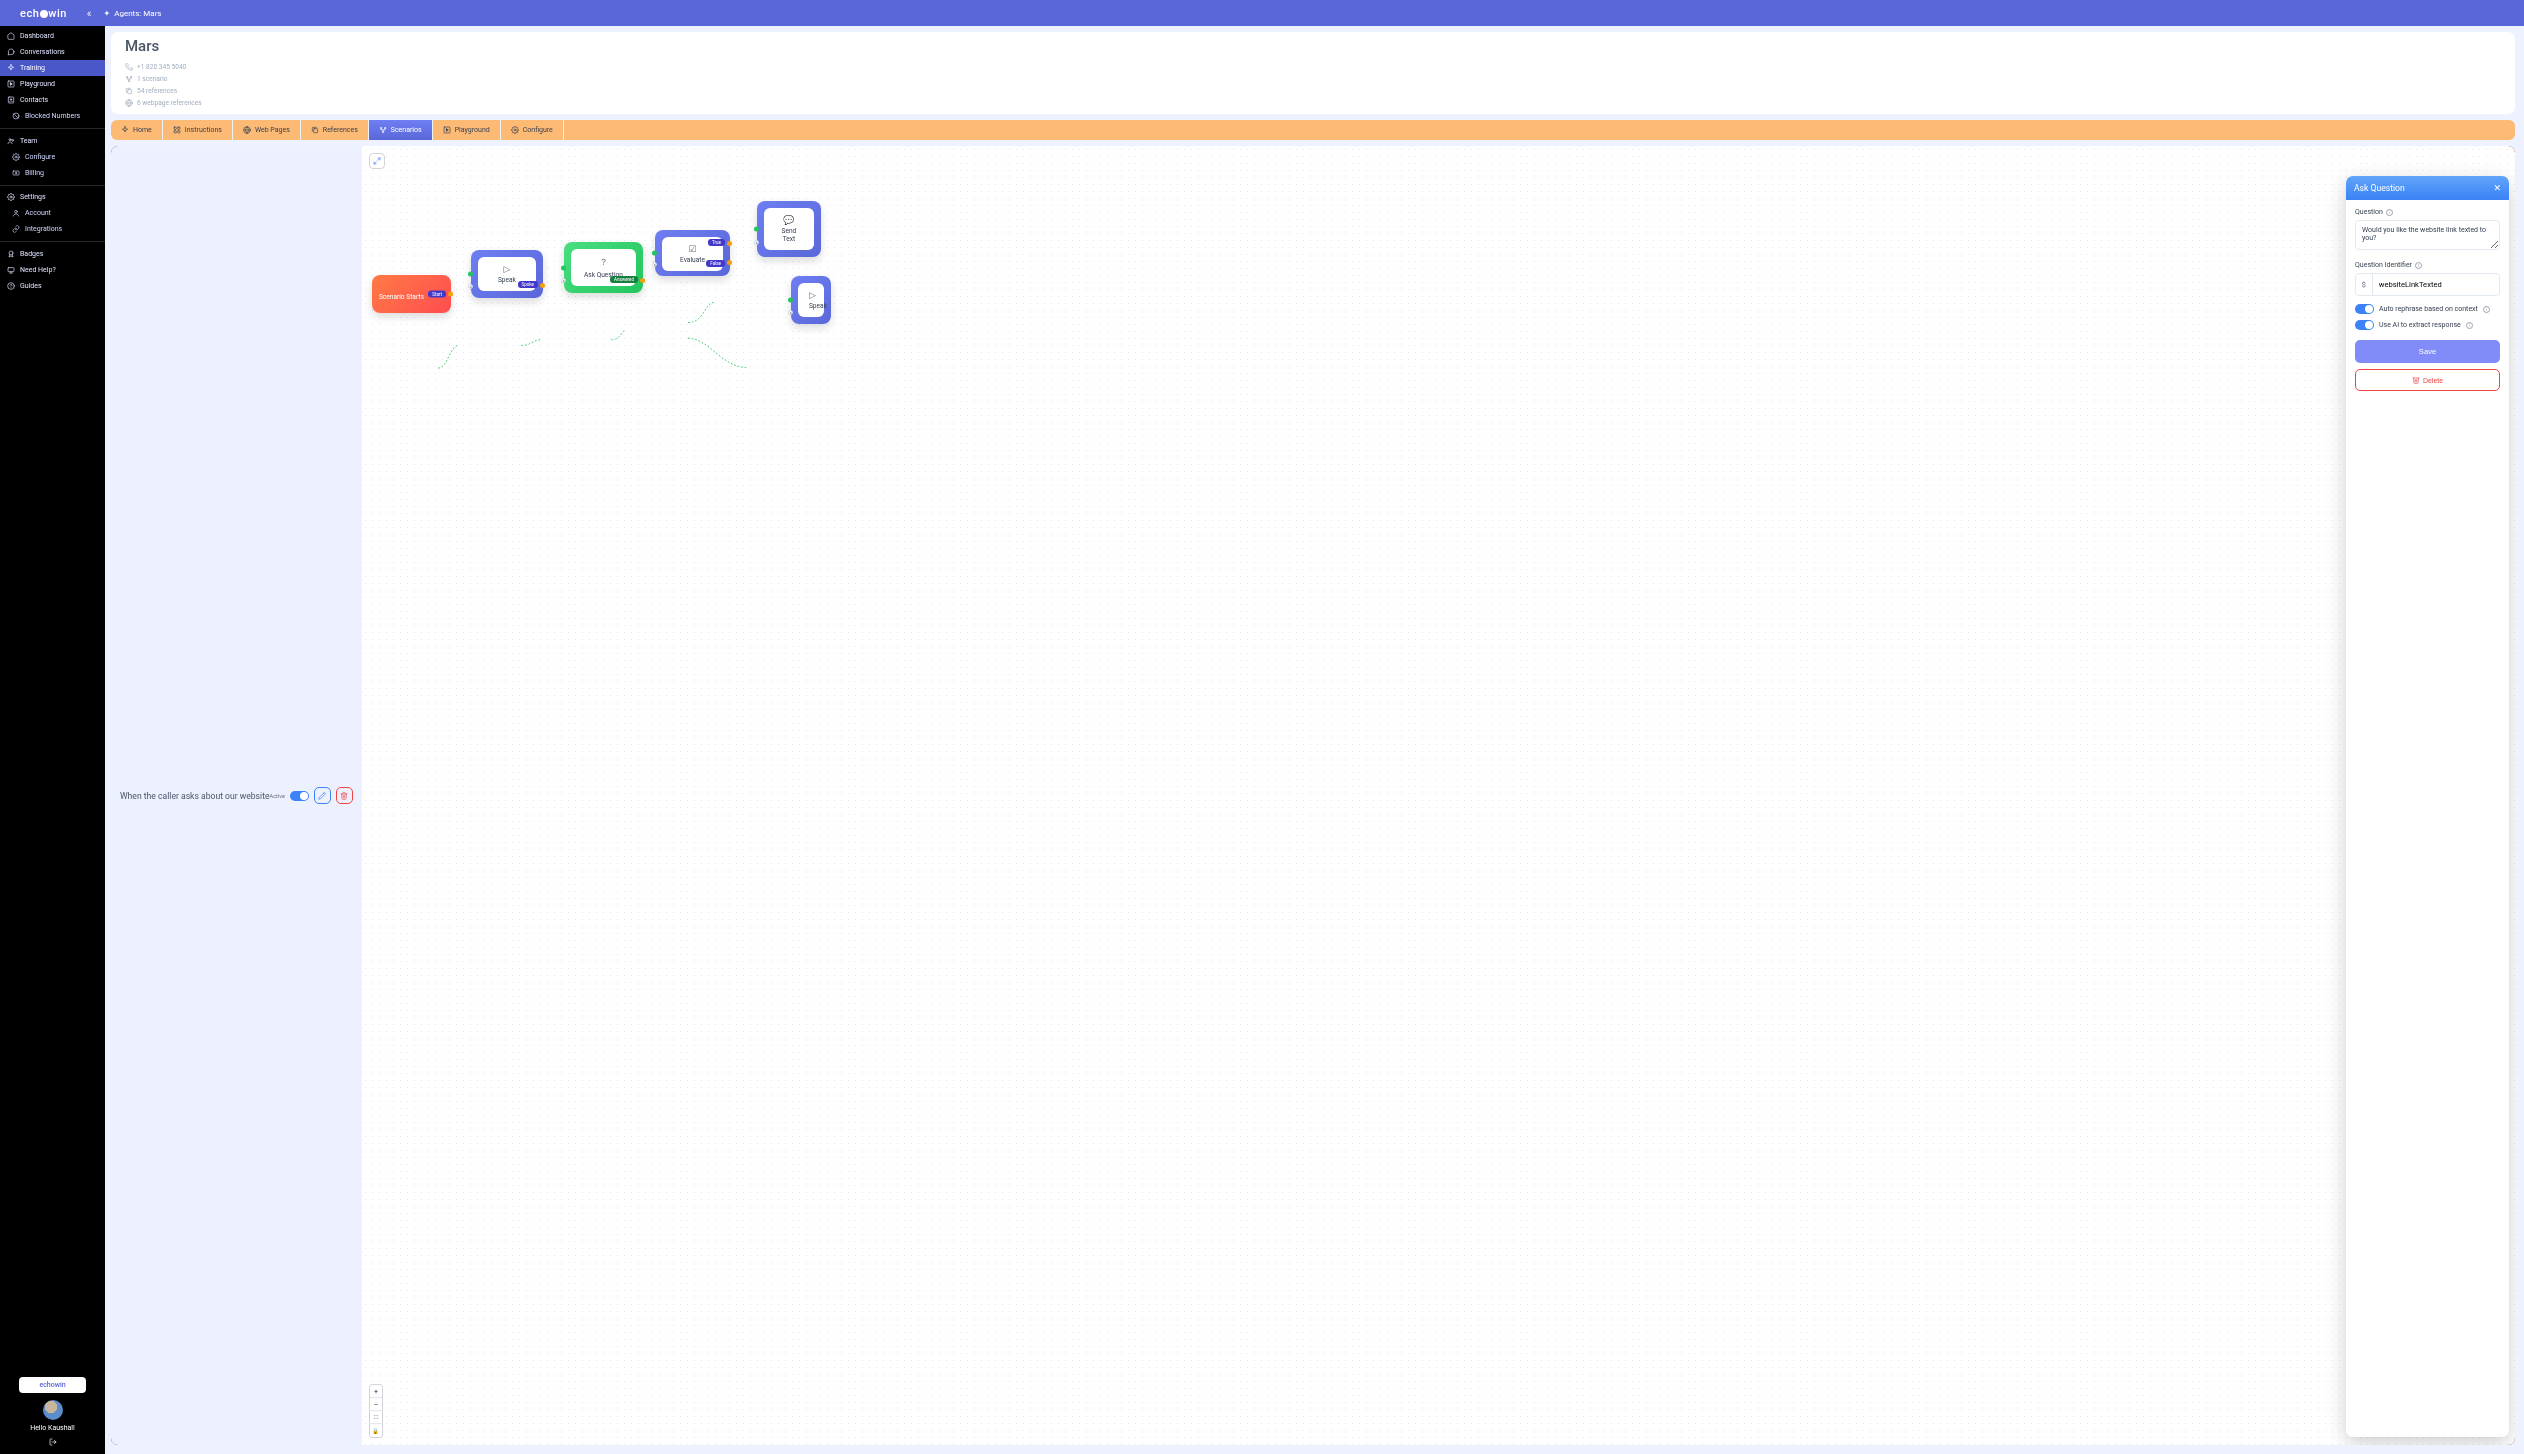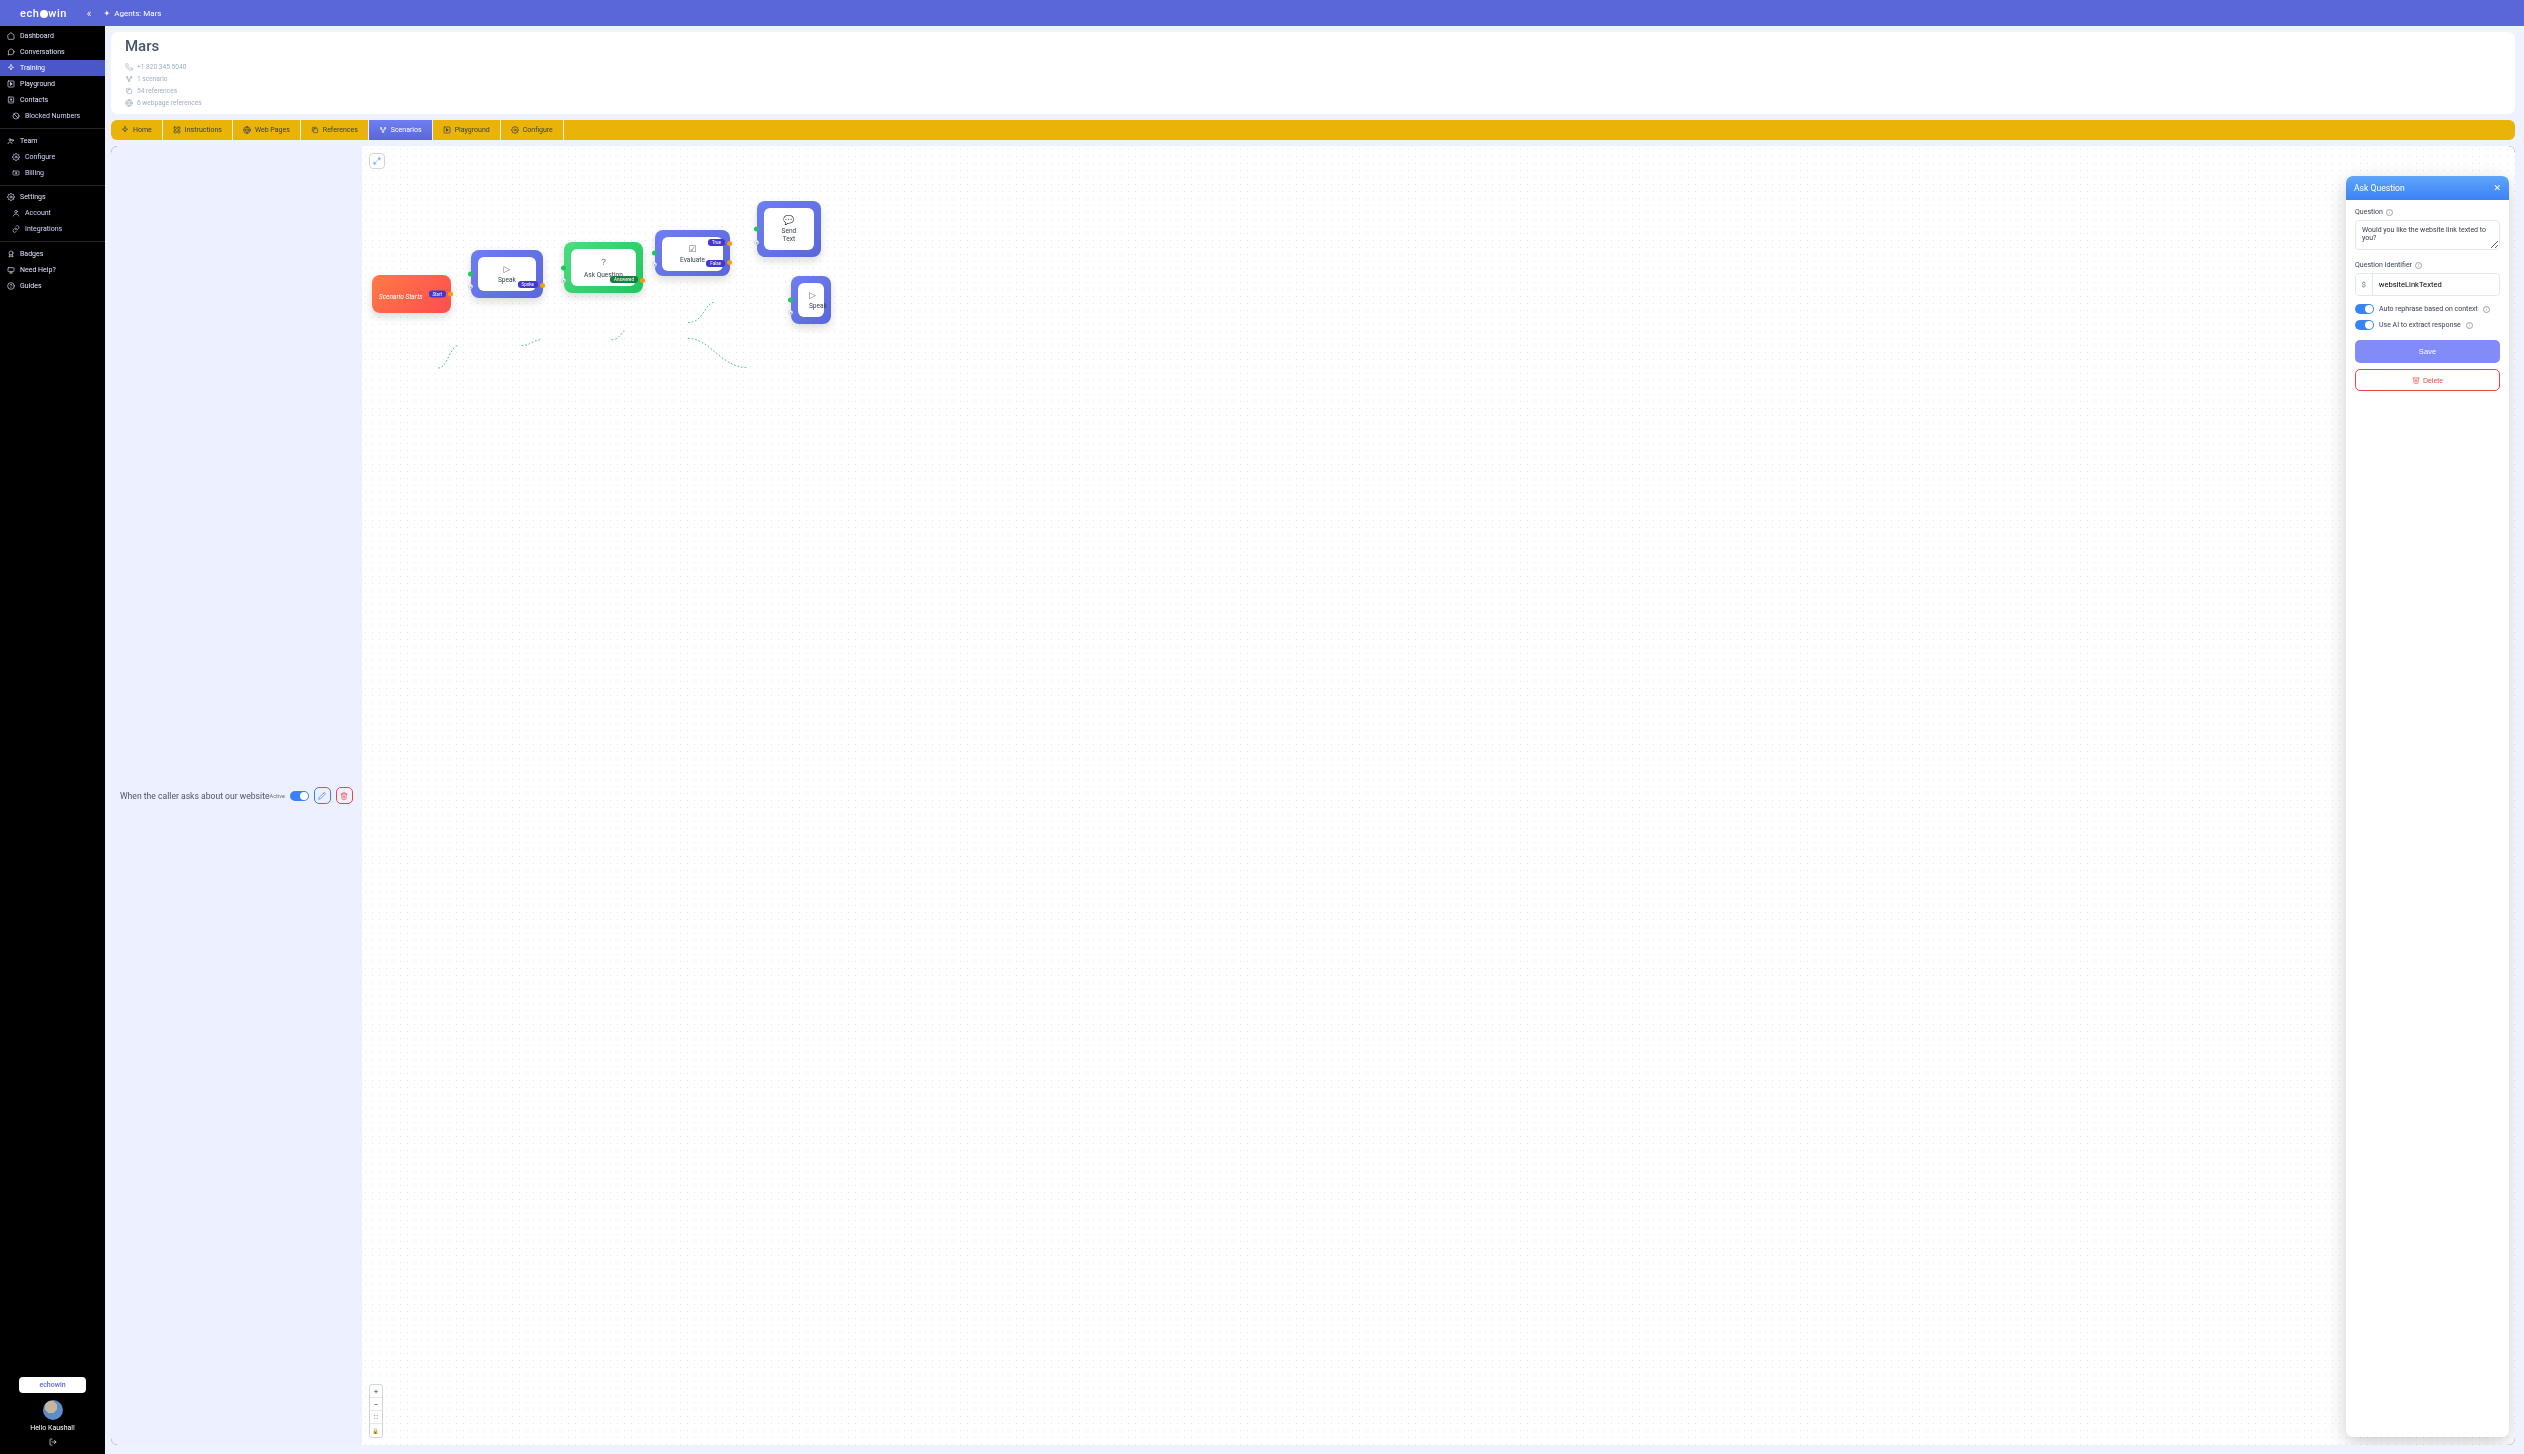--- a/index.html
+++ b/index.html
@@ -33,21 +33,21 @@
 
 .content { flex:1; background:#eef1ff; padding: 0 9px 9px 0; display:flex; flex-direction:column; min-width:0;}
 .card { background:#fff; border-radius:7px; }
 
 
 .headcard { margin: 6px 0 6px 6px; padding: 5px 14px;}
 .agent-title { font-size:15px; color:#4a5568; font-weight:500; margin-bottom:6px;}
 .meta { display:flex; align-items:center; gap:4px; color:#a0aec0; font-size:6.6px; padding:2px 0;}
 
 
-.tabs { margin: 0 0 0 6px; display:flex; background:#eab308; border-radius:6px; overflow:hidden;}
+.tabs { margin: 0 0 0 6px; display:flex; background:#fdba74; border-radius:6px; overflow:hidden;}
 .tab { padding: 6px 10px; display:flex; align-items:center; gap:4px; color:#374151; font-size:7px; border-right:0.5px solid #edf2f7; cursor:pointer;}
 .tab.active { background: linear-gradient(180deg, #6e7ff3, #5a67d8); color:#fff;}
 
 
 .scenario-wrap { margin: 6px 0 0 6px; flex:1; display:flex; flex-direction:row; background:#7f1d1d; border-radius:7px; overflow:hidden; position:relative;}
 .scenario-header { display:flex; align-items:center; padding: 7px 9px; background:#edf1ff;}
 .scenario-title { color:#4a5568; font-size:8.6px;}
 .scenario-header .right { margin-left:auto; display:flex; align-items:center; gap:5px;}
 .active-label { font-size:5.6px; color:#6b7280;}
 .toggle { width:19px; height:10px; background:#3b82f6; border-radius:504px; position:relative;}
@@ -58,21 +58,21 @@
 
 
 .canvas { flex:1; position:relative; background:#fff; background-image: radial-gradient(#e0e4ee 0.5px, transparent 0.5px); background-size: 7px 7px; overflow:hidden;}
 .expandbtn { position:absolute; left:7px; top:7px; width:16px; height:16px; border:0.5px solid #d1d5db; border-radius:4px; background:#fff; display:flex; align-items:center; justify-content:center; color:#3b82f6;}
 .zoomctl { position:absolute; left:7px; bottom:7px; width:14px; background:#fff; border:0.5px solid #d1d5db; border-radius:3px;}
 .zoomctl div { height:13px; display:flex; align-items:center; justify-content:center; border-bottom:0.5px solid #e5e7eb; font-size:8px; color:#374151;}
 .zoomctl div:last-child { border-bottom:none;}
 
 
 .node { position:absolute; border-radius:8px; padding:7px 7px; color:#fff; box-shadow:0 4px 9px rgba(0,0,0,.14);}
-.node.orange { background: linear-gradient(135deg,#ff7a45,#ff4d4f); width:79px; height:38px;font-style:italic;}
+.node.orange { background: linear-gradient(135deg,#ff7a45,#ff4d4f); width:79px; height:38px;}
 .node.indigo { background: linear-gradient(135deg,#6e7ff3,#5a67d8);}
 .node.green { background: linear-gradient(135deg,#4ade80,#22c55e);}
 .node .inner { background:#fff; border-radius:6px; color:#374151; padding:7px 11px; text-align:center; font-size:6.6px;}
 .node .inner .nicon { font-size:9px; display:block; margin-bottom:2px; color:#6b7280;}
 .node .badge { position:absolute; font-size:4.5px; color:#fff; padding:1px 4px; border-radius:3px;}
 .badge.start { background:#4338ca; right:5px; top:50%; transform:translateY(-50%);}
 .badge.spoke { background:#4338ca; right:5px; bottom:10px;}
 .badge.answered { background:#15803d; right:5px; bottom:10px;}
 .badge.truet { background:#4338ca; right:5px; top:9px;}
 .badge.falset { background:#4338ca; right:5px; bottom:9px;}

